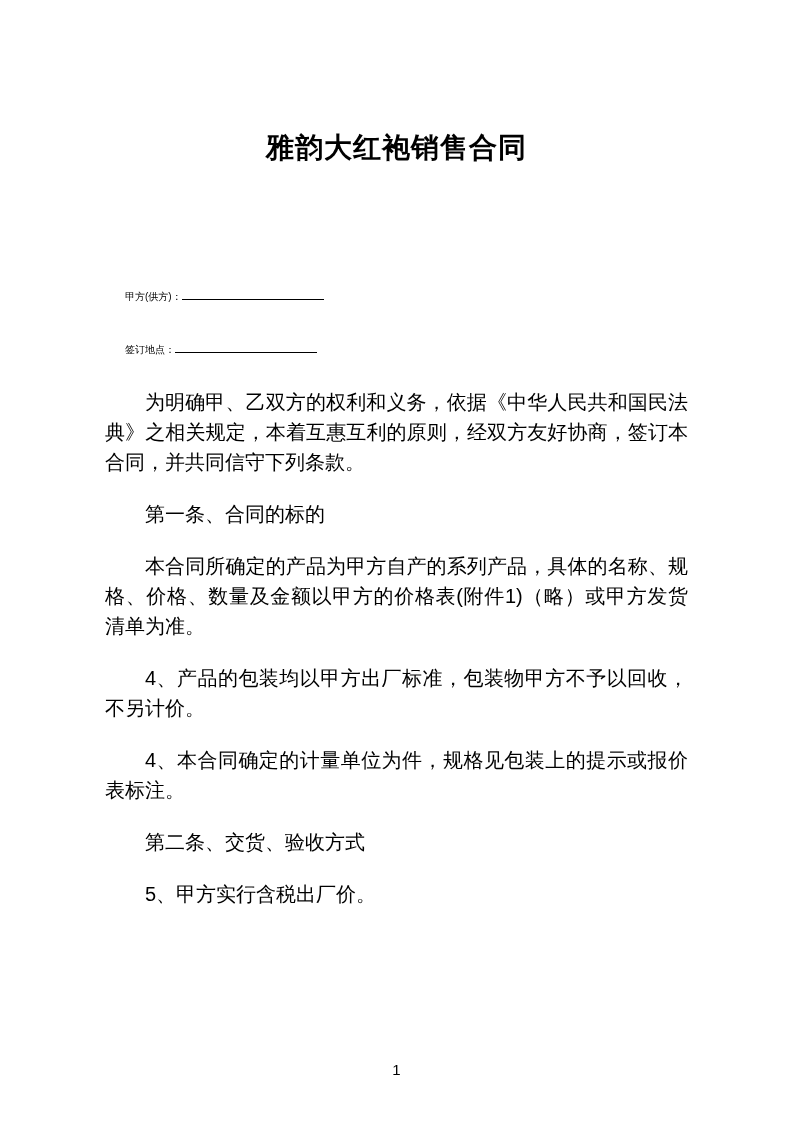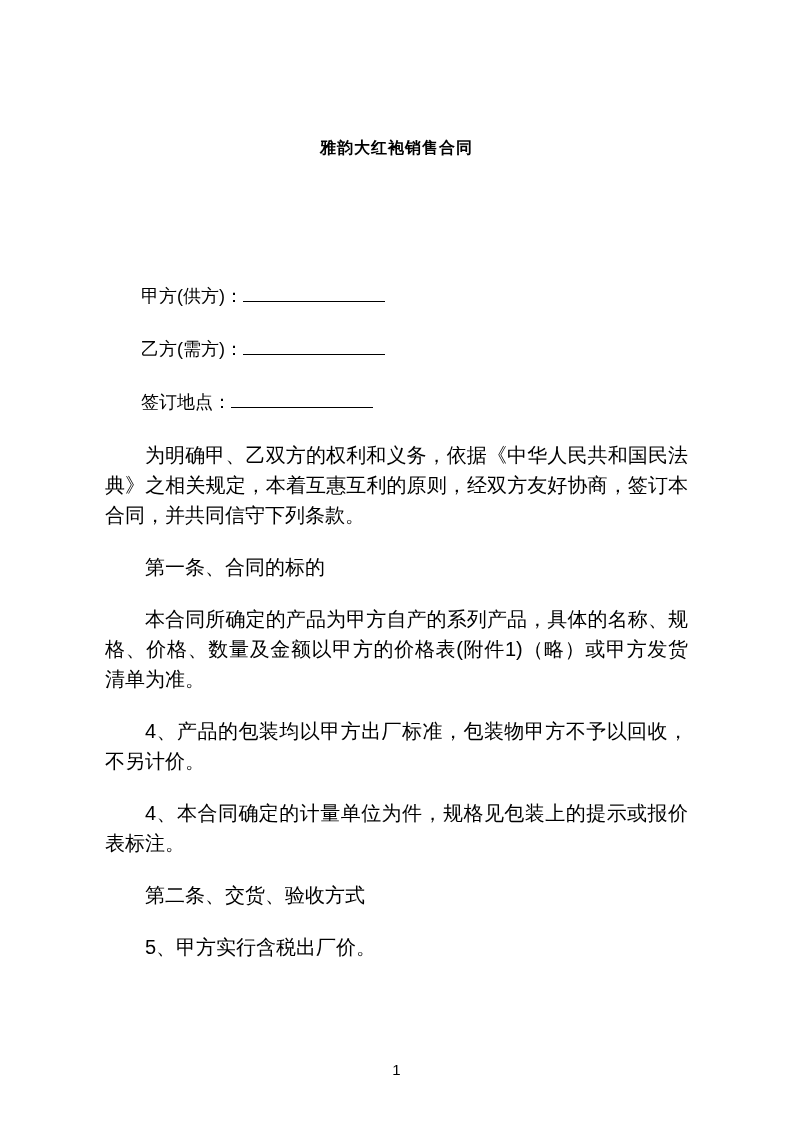--- a/index.html
+++ b/index.html
@@ -13,31 +13,31 @@
     height: 1122px;
     margin: 0 auto;
     background: #ffffff;
     font-family: "Liberation Sans", "DejaVu Sans", sans-serif;
     color: #000000;
     box-sizing: border-box;
     padding: 132px 105px 0 105px;
     overflow: hidden;
   }
   .title {
-    font-size: 16px;
+    font-size: 28px;
     font-weight: bold;
     text-align: center;
     margin: 0 0 118px 0;
     line-height: 31px;
     letter-spacing: 1px;
   }
   .field-row {
     margin: 0 0 22px 0;
     line-height: 31px;
-    font-size: 18px;
+    font-size: 10px;
     text-indent: 2em;
     white-space: nowrap;
   }
   .para {
     margin: 0 0 22px 0;
     line-height: 30px;
     font-size: 20px;
     text-indent: 2em;
     text-align: justify;
   }
@@ -60,21 +60,20 @@
     color: #000;
   }
 </style>
 </head>
 <body>
 
 <div class="page">
   <h1 class="title">雅韵大红袍销售合同</h1>
   <div id="fields">
       <p class="field-row"><span>甲方(供方)：</span><span class="blank field-blank"></span></p>
-      <p class="field-row"><span>乙方(需方)：</span><span class="blank field-blank"></span></p>
       <p class="field-row"><span>签订地点：</span><span class="blank field-blank"></span></p>
     </div>
   <div id="body">
       <p class="para"><span>为明确甲、乙双方的权利和义务，依据《中华人民共和国民法典》之相关规定，本着互惠互利的原则，经双方友好协商，签订本合同，并共同信守下列条款。</span></p>
       <p class="para"><span>第一条、合同的标的</span></p>
       <p class="para"><span>本合同所确定的产品为甲方自产的系列产品，具体的名称、规格、价格、数量及金额以甲方的价格表(附件1)（略）或甲方发货清单为准。</span></p>
       <p class="para"><span>4、产品的包装均以甲方出厂标准，包装物甲方不予以回收，不另计价。</span></p>
       <p class="para"><span>4、本合同确定的计量单位为件，规格见包装上的提示或报价表标注。</span></p>
       <p class="para"><span>第二条、交货、验收方式</span></p>
       <p class="para"><span>5、甲方实行含税出厂价。</span></p>

